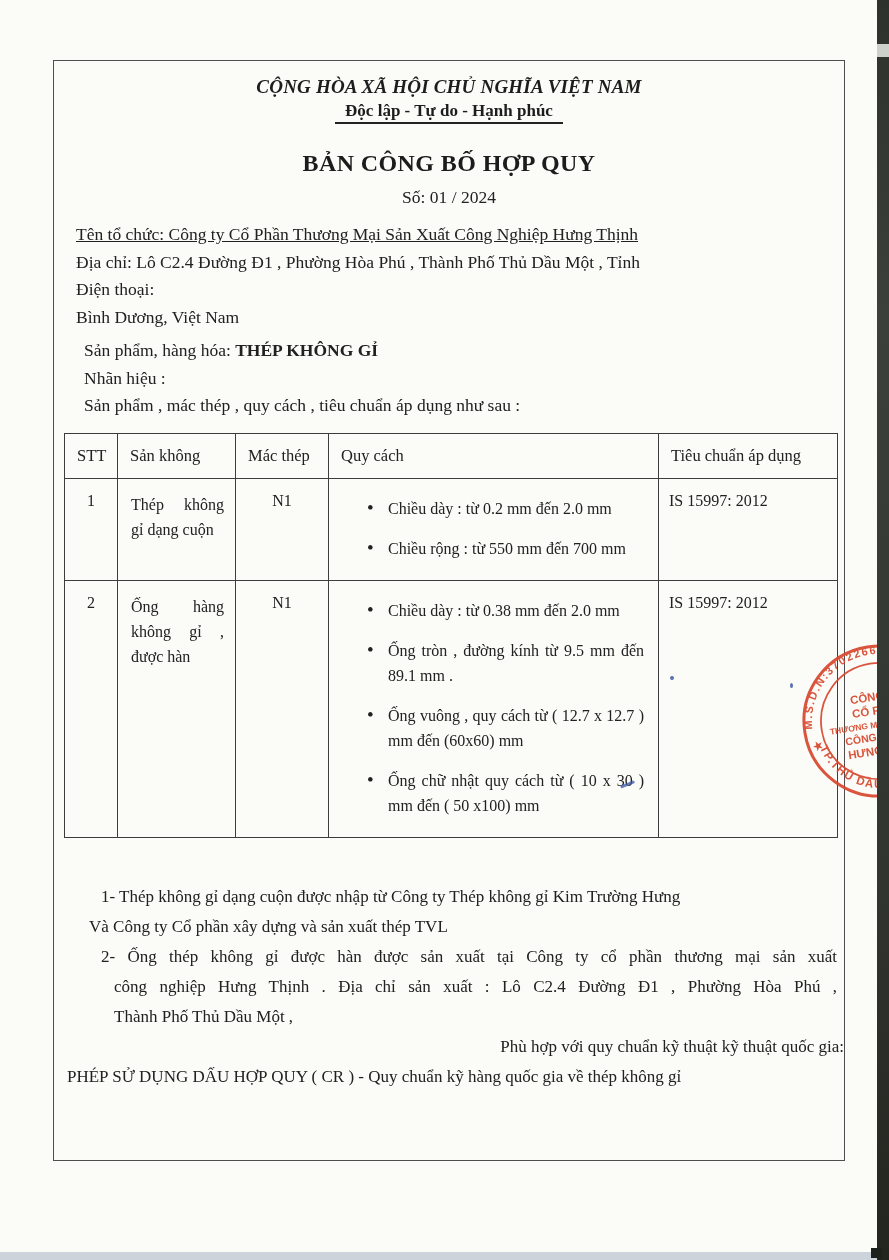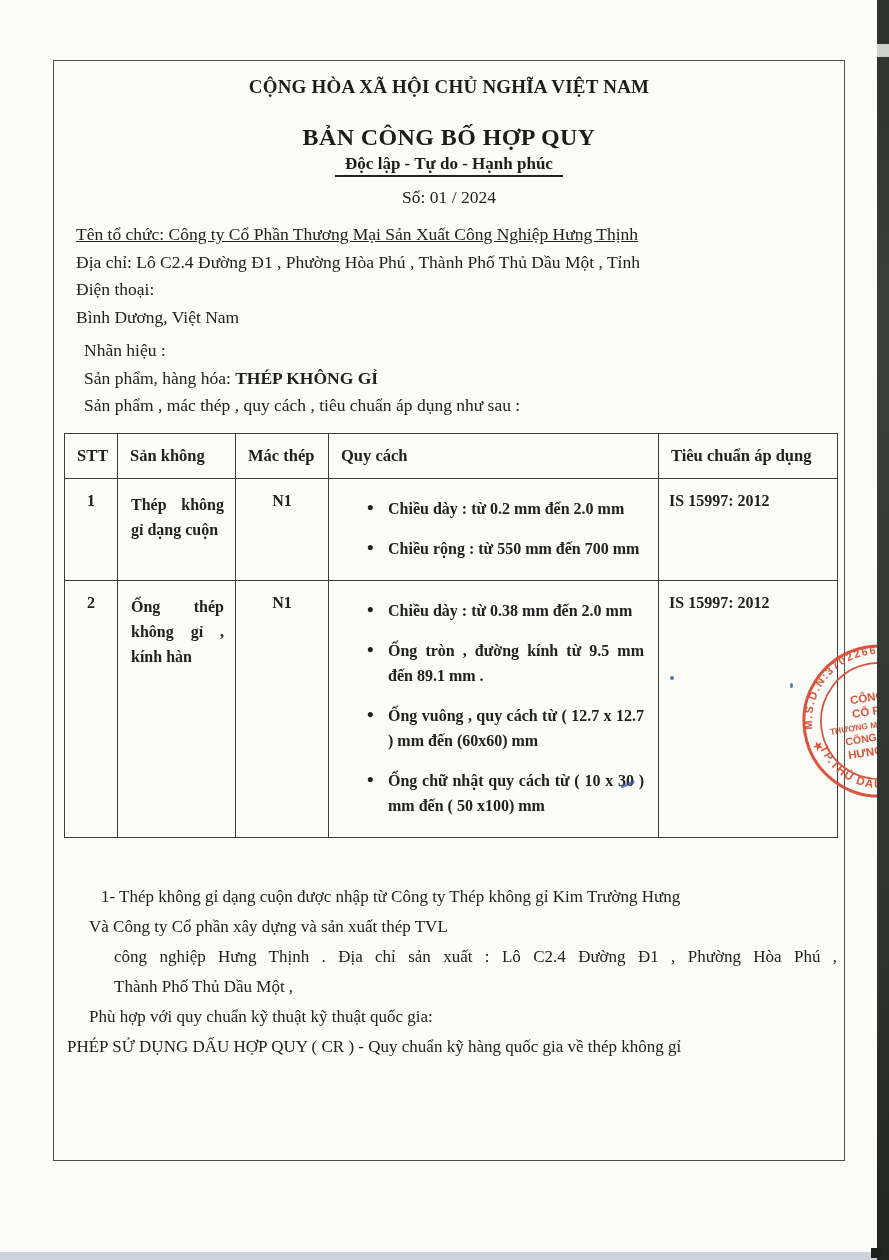--- a/index.html
+++ b/index.html
@@ -7,40 +7,40 @@
     position:relative;width:889px;height:1260px;margin:0 auto;
     background:#fbfbf8;overflow:hidden;
     font-family:"Liberation Serif","DejaVu Serif",serif;color:#222;
   }
   
   .frame{
     position:absolute;left:53px;top:60px;width:792px;height:1101px;
     border:1.5px solid #4e4e4e;box-sizing:border-box;background:transparent;
   }
   .center{text-align:center;}
-  .nat-title{margin-top:15px;font-size:19px;font-weight:bold;color:#1d1d1d;letter-spacing:.2px;}
+  .nat-title{margin-top:15px;font-size:19px;font-weight:bold;color:#1d1d1d;letter-spacing:.2px;font-style:italic;}
   .motto{margin-top:3px;font-size:17px;font-weight:bold;color:#1d1d1d;}
   .motto span{display:inline-block;border-bottom:2.2px solid #222;padding:0 10px 1px 10px;}
   .doc-title{margin-top:26px;font-size:24px;font-weight:bold;color:#1c1c1c;letter-spacing:.4px;}
   .doc-num{margin-top:10px;font-size:17.5px;}
   .info{margin-top:13px;font-size:17.5px;line-height:27.5px;color:#212121;}
   .info > div{padding-left:22px;}
   .addr{padding-right:18px;text-decoration:underline;}
   .indent2{padding-left:30px !important;}
   .bold{font-weight:bold;}
   .gap-s{height:6px;}
   
   table.products{
     border-collapse:collapse;table-layout:fixed;
     margin:13px 0 0 10px;width:773px;
     font-size:16px;color:#212121;
   }
   table.products th,table.products td{
     border:1.6px solid #3d3d3d;vertical-align:top;box-sizing:border-box;
-    font-weight:bold;
+    font-weight:normal;
     margin-left:39px;
   }
   table.products th{height:45px;vertical-align:middle;text-align:left;padding:2px 6px 2px 12px;font-size:16.5px;}
   th.c-stt{text-align:center;padding-left:2px;}
   td.c-stt{text-align:center;padding-top:13px;}
   td.c-prod{padding:13px 11px 4px 13px;text-align:justify;line-height:25px;}
   td.c-grade{text-align:center;padding-top:13px;}
   td.c-spec{padding:4px 14px 4px 32px;}
   td.c-std{padding:13px 6px 4px 10px;}
   tr.r1 td{height:96px;}
@@ -54,21 +54,21 @@
     content:"•";position:absolute;left:6px;top:-1px;font-size:19px;color:#222;
   }
   
   .notes{margin-top:44px;font-size:17px;line-height:30px;color:#212121;}
   .n-1a{padding-left:47px;}
   .n-1b{padding-left:35px;}
   .n-2a{padding-left:47px;padding-right:7px;text-align:justify;text-align-last:justify;}
   .n-2b{padding-left:60px;padding-right:7px;text-align:justify;text-align-last:justify;}
   .n-2c{padding-left:60px;}
   .n-prov{padding-left:35px;}
-  .n-conf{padding-left:35px;}
+  .n-conf{padding-left:35px;text-align:right;}
   .n-q1{padding-left:47px;padding-right:7px;text-align:justify;text-align-last:justify;}
   .n-q2{padding-left:13px;}
   
   .stamp{
     position:absolute;left:794px;top:636px;width:170px;height:170px;
     transform:rotate(-9deg);opacity:.93;z-index:20;
   }
   .stamp text{fill:#d8492f;font-family:"Liberation Sans","DejaVu Sans",sans-serif;font-weight:bold;}
   
   .right-band{
@@ -84,35 +84,35 @@
   .speck.s3{left:620px;top:783px;width:15px;height:2.5px;border-radius:2px;transform:rotate(-22deg);opacity:.75;}
 </style>
 </head>
 <body>
 
 <div class="page">
 
   <div class="frame">
 
     <div class="center nat-title">CỘNG HÒA XÃ HỘI CHỦ NGHĨA VIỆT NAM</div>
-    <div class="center doc-title">BẢN CÔNG BỐ HỢP QUY</div>
-
     <div class="center motto">
       <span>Độc lập - Tự do - Hạnh phúc</span>
     </div>
+
+    <div class="center doc-title">BẢN CÔNG BỐ HỢP QUY</div>
     <div class="center doc-num">Số: 01 / 2024</div>
 
     <div class="info">
       <div class="addr">Tên tổ chức: Công ty Cổ Phần Thương Mại Sản Xuất Công Nghiệp Hưng Thịnh</div>
       <div>Địa chỉ: Lô C2.4 Đường Đ1 , Phường Hòa Phú , Thành Phố Thủ Dầu Một , Tỉnh</div>
       <div>Điện thoại:</div>
       <div>Bình Dương, Việt Nam</div>
       <div class="gap-s"></div>
+      <div class="indent2"><span>Sản phẩm, hàng hóa: </span><span class="bold">THÉP KHÔNG GỈ</span></div>
       <div class="indent2">Nhãn hiệu :</div>
-      <div class="indent2"><span>Sản phẩm, hàng hóa: </span><span class="bold">THÉP KHÔNG GỈ</span></div>
       <div class="indent2">Sản phẩm , mác thép , quy cách , tiêu chuẩn áp dụng như sau :</div>
     </div>
 
     <table class="products">
       <colgroup>
         <col style="width:53px">
           <col style="width:118px">
           <col style="width:93px">
           <col style="width:330px">
           <col style="width:179px">
@@ -132,38 +132,39 @@
         <td class="c-spec">
           <ul class="specs">
             <li>Chiều dày : từ 0.2 mm đến 2.0 mm</li>
             <li>Chiều rộng : từ 550 mm đến 700 mm</li>
           </ul>
         </td>
         <td class="c-std">IS 15997: 2012</td>
       </tr>
       <tr class="r2">
         <td class="c-stt">2</td>
-        <td class="c-prod">Ống thép không gỉ , kính hàn</td>
+        <td class="c-prod">Ống hàng không gỉ , được hàn</td>
         <td class="c-grade">N1</td>
         <td class="c-spec">
           <ul class="specs">
             <li>Chiều dày : từ 0.38 mm đến 2.0 mm</li>
             <li>Ống tròn , đường kính từ 9.5 mm đến 89.1 mm .</li>
             <li>Ống vuông , quy cách từ ( 12.7 x 12.7 ) mm đến (60x60) mm</li>
             <li>Ống chữ nhật quy cách từ ( 10 x 30 ) mm đến ( 50 x100) mm</li>
           </ul>
         </td>
         <td class="c-std">IS 15997: 2012</td>
       </tr>
     </tbody>
       </table>
 
     <div class="notes">
       <div class="n-1a">1-  Thép không gỉ dạng cuộn được nhập từ Công ty Thép không gỉ Kim Trường Hưng</div>
       <div class="n-1b">Và Công ty Cổ phần xây dựng và sản xuất thép TVL</div>
+      <div class="n-2a">2-  Ống thép không gỉ được hàn được sản xuất tại Công ty cổ phần thương mại sản xuất</div>
       <div class="n-2b">công nghiệp Hưng Thịnh . Địa chỉ sản xuất : Lô C2.4 Đường Đ1 , Phường Hòa Phú ,</div>
       <div class="n-2c">Thành Phố Thủ Dầu Một ,</div>
       <div class="n-conf">Phù hợp với quy chuẩn kỹ thuật kỹ thuật quốc gia:</div>
       <div class="n-q2">PHÉP SỬ DỤNG DẤU HỢP QUY ( CR ) -  Quy chuẩn kỹ hàng quốc gia về thép không gỉ</div>
     </div>
   </div>
 
   <svg class="stamp" viewBox="0 0 170 170">
     <circle cx="85" cy="85" r="75" fill="none" stroke="#d8492f" stroke-width="3"></circle>
     <circle cx="85" cy="85" r="58" fill="none" stroke="#d8492f" stroke-width="1.8"></circle>

